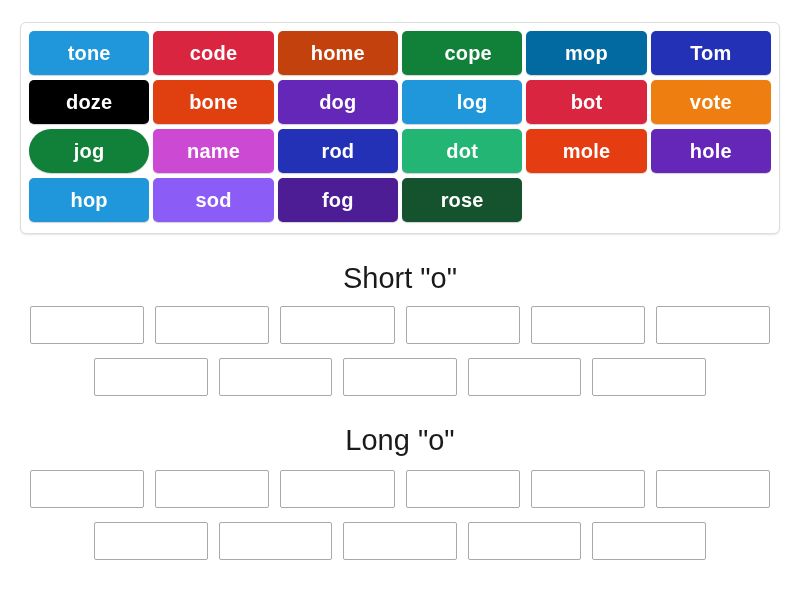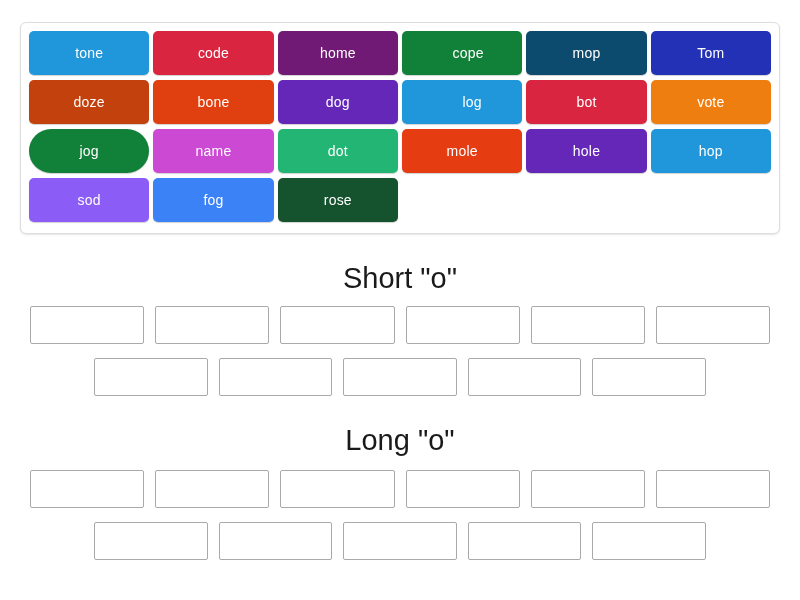--- a/index.html
+++ b/index.html
@@ -37,22 +37,22 @@
     grid-template-columns: repeat(6, 1fr);
     grid-auto-rows: 44px;
     gap: 5px 4px;
   }
   .tile {
     border-radius: 5px;
     display: flex;
     align-items: center;
     justify-content: center;
     color: #ffffff;
-    font-size: 14px;
-    font-weight: normal;
+    font-size: 20px;
+    font-weight: bold;
     letter-spacing: 0.2px;
     line-height: 1;
     box-shadow: 0 1px 1px rgba(0,0,0,0.18);
     cursor: move;
     user-select: none;
     white-space: nowrap;
   }
 
   
   .section-title {
@@ -96,38 +96,39 @@
 </style>
 </head>
 <body>
 
 <div id="app">
 
   <div class="word-bank">
     <div class="tile-grid" id="tile-grid">
         <div class="tile" style="background: rgb(31, 151, 218);">tone</div>
         <div class="tile" style="background: rgb(217, 37, 63);">code</div>
-        <div class="tile" style="background: #701a75;">home</div>
+        <div class="tile" style="background: #c2410c;">home</div>
         <div class="tile" style="background: rgb(17, 128, 57); padding-left: 12px;">cope</div>
-        <div class="tile" style="background: #0c4a6e;">mop</div>
+        <div class="tile" style="background: #0369a1;">mop</div>
         <div class="tile" style="background: rgb(34, 49, 181);">Tom</div>
-        <div class="tile" style="background: #c2410c;">doze</div>
+        <div class="tile" style="background: #000000;">doze</div>
         <div class="tile" style="background: rgb(224, 64, 15);">bone</div>
         <div class="tile" style="background: rgb(101, 39, 184);">dog</div>
         <div class="tile" style="background: rgb(31, 151, 218); padding-left: 20px;">log</div>
         <div class="tile" style="background: rgb(217, 37, 63);">bot</div>
         <div class="tile" style="background: rgb(239, 126, 16);">vote</div>
         <div class="tile" style="background: rgb(17, 128, 57); border-radius: 22px;">jog</div>
         <div class="tile" style="background: rgb(204, 73, 212);">name</div>
+        <div class="tile" style="background: rgb(34, 49, 181);">rod</div>
         <div class="tile" style="background: rgb(34, 181, 115); text-align: center;">dot</div>
         <div class="tile" style="background: rgb(230, 60, 18);">mole</div>
         <div class="tile" style="background: rgb(101, 39, 184);">hole</div>
         <div class="tile" style="background: rgb(31, 151, 218);">hop</div>
         <div class="tile" style="background: #8b5cf6;">sod</div>
-        <div class="tile" style="background: #3b82f6;">fog</div>
+        <div class="tile" style="background: #4c1d95;">fog</div>
         <div class="tile" style="background: #14532d; text-align: center;">rose</div>
       </div>
   </div>
 
   <div class="section-title" id="title-short">Short "o"</div>
 
   <div class="dropzone-section" id="zones-short">
       <div class="zone-row row-1">
         <div class="zone"></div>
         <div class="zone"></div>

